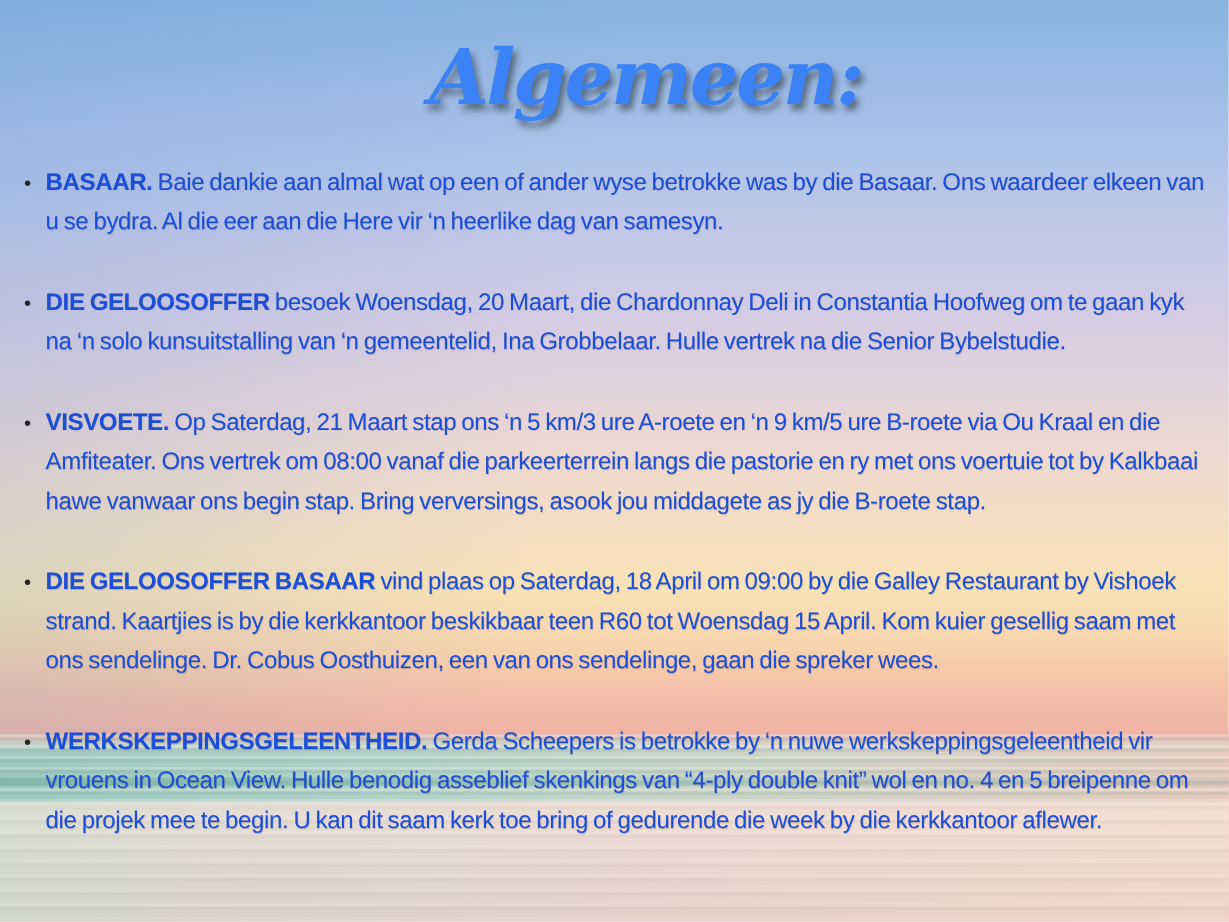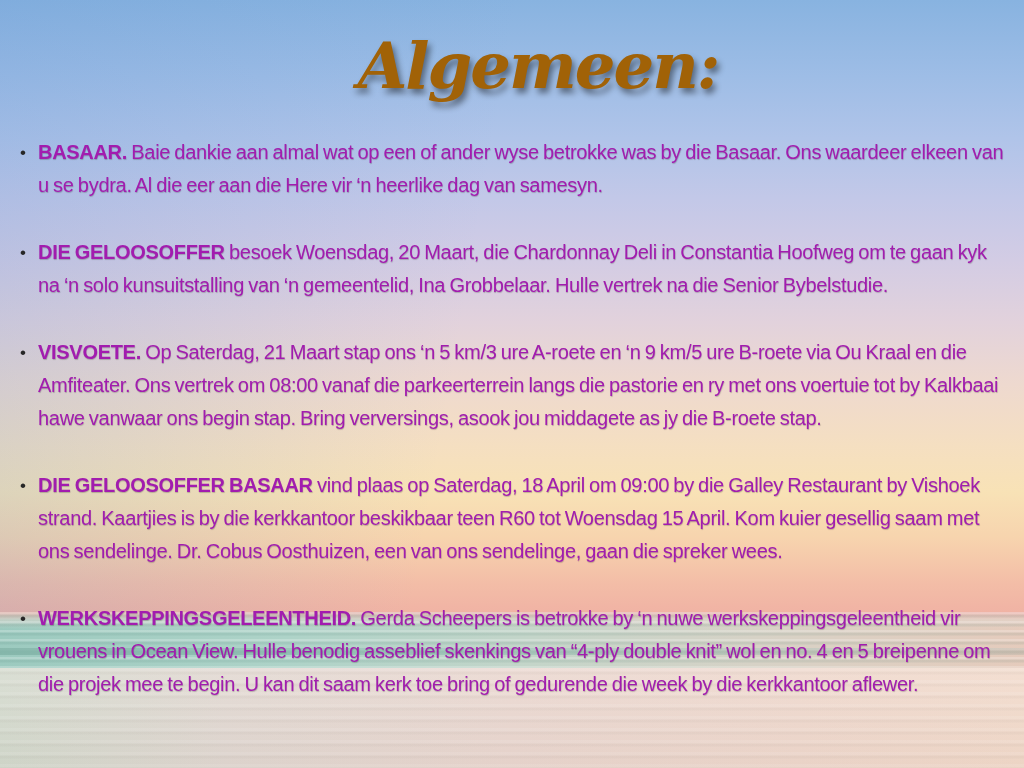--- a/index.html
+++ b/index.html
@@ -98,21 +98,21 @@
     width: 1024px;
     text-align: center;
     padding-left: 52px;
     box-sizing: border-box;
     font-family: "DejaVu Serif", serif;
     font-style: italic;
     font-weight: bold;
     font-size: 64px;
     line-height: 100px;
     letter-spacing: -2px;
-    color: #a16207;
+    color: #3b82f6;
     text-shadow: 3px 5px 6px rgba(0,0,0,0.45);
   }
   
   .bullets {
     position: absolute;
     left: 20px;
     top: 136px;
     width: 992px;
     list-style: none;
     margin: 0;
@@ -129,21 +129,21 @@
     line-height: 33px;
     color: #272727;
   }
   .para {
     margin: 0;
     flex: 1 1 auto;
     font-size: 20px;
     line-height: 33px;
     letter-spacing: -0.3px;
     word-spacing: -1px;
-    color: #a21caf;
+    color: #1d4ed8;
     text-shadow: 0.4px 0.6px 0.8px rgba(40,40,40,0.25);
   }
   .para b { font-weight: bold; }
 </style>
 </head>
 <body>
 
 <div class="slide">
   <div class="bg-sky"></div>
   <div class="bg-sea"></div>

